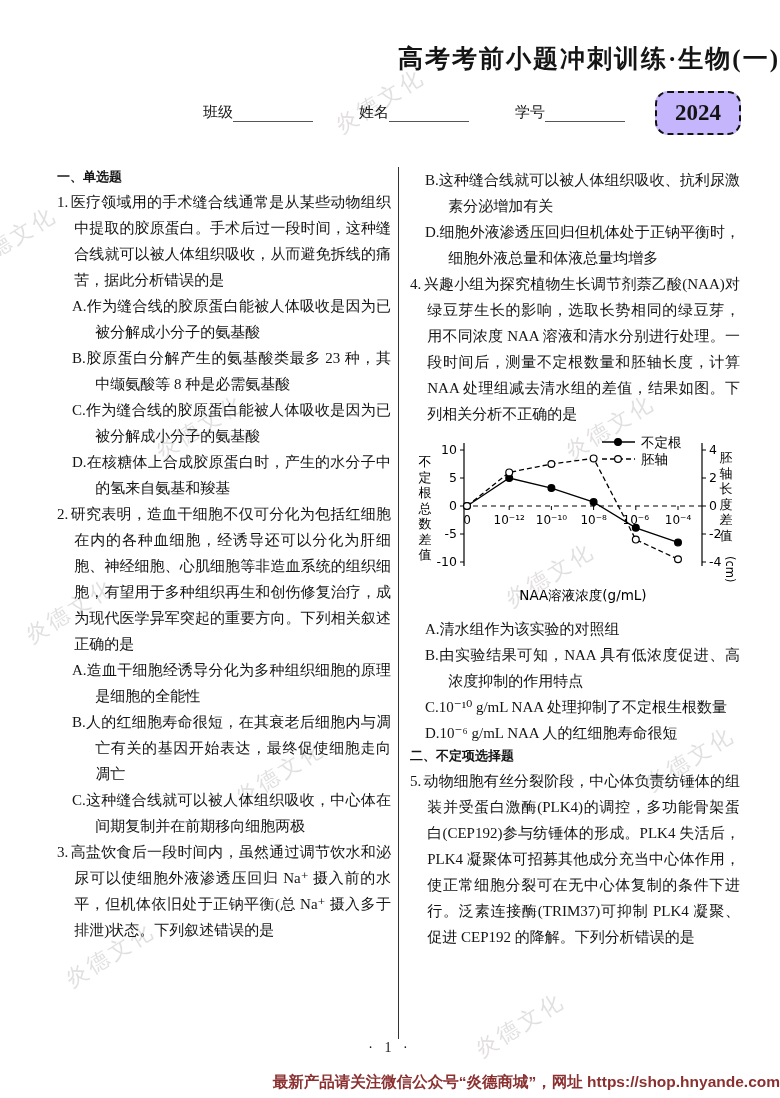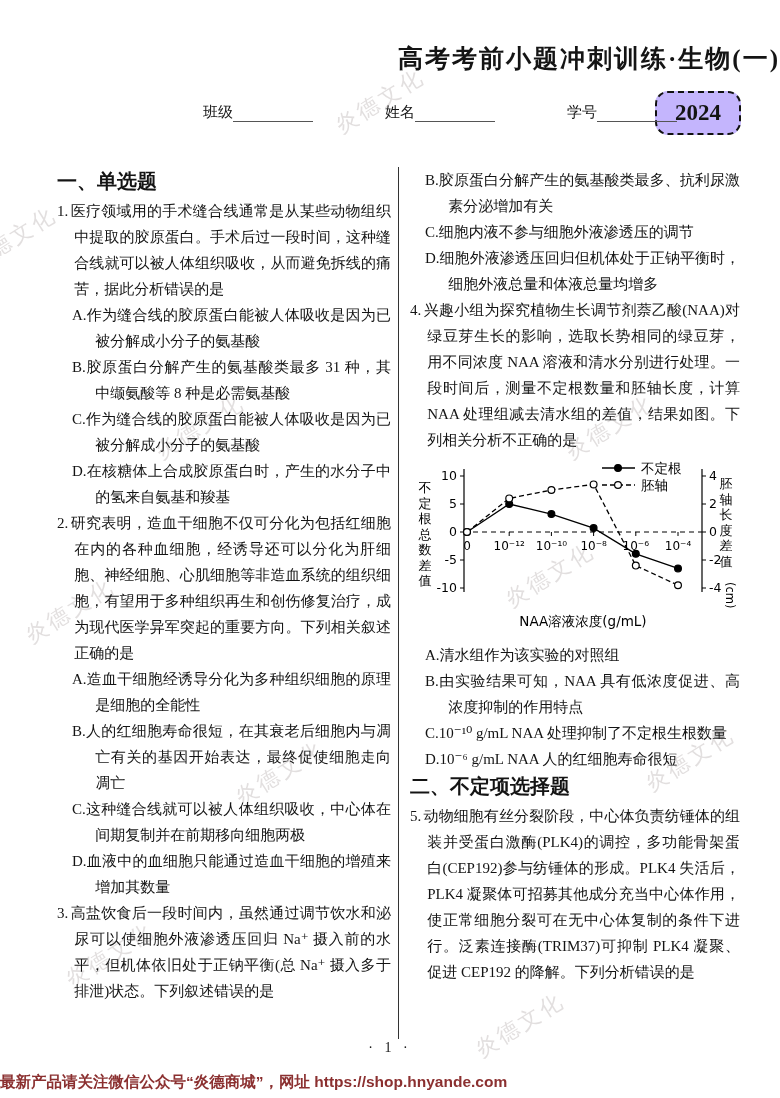--- a/index.html
+++ b/index.html
@@ -18,49 +18,49 @@
     font-size:25px;font-weight:bold;letter-spacing:2px;z-index:2;
   }
   .year-badge{
     position:absolute;top:91px;left:655px;width:86px;height:44px;
     border:2.5px dashed #111;border-radius:13px;box-sizing:border-box;
     display:flex;align-items:center;justify-content:center;
     font-size:23px;font-weight:bold;z-index:2;background:#c4b5fd;
   }
   .fields-row{
     position:absolute;top:103px;left:203px;width:400px;display:flex;
-    gap:72px;font-size:15px;z-index:2;
+    gap:46px;font-size:15px;z-index:2;
   }
   .field{white-space:nowrap;}
   .blank{
     display:inline-block;width:80px;height:15px;
     border-bottom:1px solid #555;vertical-align:bottom;
   }
   .content{
     position:absolute;top:167px;left:57px;display:flex;z-index:1;
     height:876px;
   }
   .col-left{width:334px;padding-right:7px;}
   .col-divider{width:0;border-left:1px solid #333;height:872px;}
   .col-right{width:330px;padding-left:11px;}
   .sec-title{
     font-family:Liberation Serif, serif;
-    font-weight:bold;font-size:20px;margin:1px 0 3px 0;
+    font-weight:bold;font-size:13px;margin:1px 0 3px 0;
   }
   .q{font-size:15px;line-height:26px;text-align:justify;}
   .stem{padding-left:1.15em;text-indent:-1.15em;}
   .qnum{padding-right:0.15em;}
   .opt{margin-left:1.0em;padding-left:1.55em;text-indent:-1.55em;}
   .chart-wrap{margin:3px 0 2px 0;}
   .page-number{
     position:absolute;top:1040px;left:0;width:100%;text-align:center;
     font-size:14px;letter-spacing:4px;z-index:2;
   }
   .footer-notice{
-    position:absolute;top:1072px;left:0;width:100%;text-align:left;
+    position:absolute;top:1072px;left:0;width:100%;text-align:right;
     font-size:15.5px;color:#8b3030;font-weight:bold;z-index:2;
     font-family:"Liberation Sans","DejaVu Sans",sans-serif;
   }
   svg text{font-family:"DejaVu Sans","Liberation Sans",sans-serif;}
 </style>
 </head>
 <body>
 
 <div class="watermark" style="top:86px;left:330px;">炎德文化</div>
 <div class="watermark" style="top:224px;left:-38px;">炎德文化</div>
@@ -89,44 +89,42 @@
 </div>
 
 <div class="content">
 
   <div class="col-left">
     <div class="sec-title">一、单选题</div>
 
     <div class="q">
       <div class="stem"><span class="qnum">1.</span><span>医疗领域用的手术缝合线通常是从某些动物组织中提取的胶原蛋白。手术后过一段时间，这种缝合线就可以被人体组织吸收，从而避免拆线的痛苦，据此分析错误的是</span></div>
       <div class="opt">A.作为缝合线的胶原蛋白能被人体吸收是因为已被分解成小分子的氨基酸</div>
-      <div class="opt">B.胶原蛋白分解产生的氨基酸类最多 31 种，其中缬氨酸等 8 种是必需氨基酸</div>
+      <div class="opt">B.胶原蛋白分解产生的氨基酸类最多 23 种，其中缬氨酸等 8 种是必需氨基酸</div>
       <div class="opt">C.作为缝合线的胶原蛋白能被人体吸收是因为已被分解成小分子的氨基酸</div>
       <div class="opt">D.在核糖体上合成胶原蛋白时，产生的水分子中的氢来自氨基和羧基</div>
     </div>
 
     <div class="q">
       <div class="stem"><span class="qnum">2.</span><span>研究表明，造血干细胞不仅可分化为包括红细胞在内的各种血细胞，经诱导还可以分化为肝细胞、神经细胞、心肌细胞等非造血系统的组织细胞，有望用于多种组织再生和创伤修复治疗，成为现代医学异军突起的重要方向。下列相关叙述正确的是</span></div>
       <div class="opt">A.造血干细胞经诱导分化为多种组织细胞的原理是细胞的全能性</div>
       <div class="opt">B.人的红细胞寿命很短，在其衰老后细胞内与凋亡有关的基因开始表达，最终促使细胞走向凋亡</div>
       <div class="opt">C.这种缝合线就可以被人体组织吸收，中心体在间期复制并在前期移向细胞两极</div>
-      <div class="opt">D.血液中的血细胞只能通过造血干细胞的增殖来增加其数量</div>
     </div>
 
     <div class="q">
       <div class="stem"><span class="qnum">3.</span><span>高盐饮食后一段时间内，虽然通过调节饮水和泌尿可以使细胞外液渗透压回归 Na⁺ 摄入前的水平，但机体依旧处于正钠平衡(总 Na⁺ 摄入多于排泄)状态。下列叙述错误的是</span></div>
     </div>
   </div>
 
   <div class="col-divider"></div>
 
   <div class="col-right">
     <div class="q">
-      <div class="opt">B.胶原蛋白分解产生的氨基酸类最多、抗利尿激素分泌增加有关</div>
-      <div class="opt">C.细胞内液不参与细胞外液渗透压的调节</div>
+      <div class="opt">B.这种缝合线就可以被人体组织吸收、抗利尿激素分泌增加有关</div>
       <div class="opt">D.细胞外液渗透压回归但机体处于正钠平衡时，细胞外液总量和体液总量均增多</div>
     </div>
 
     <div class="q">
       <div class="stem"><span class="qnum">4.</span><span>兴趣小组为探究植物生长调节剂萘乙酸(NAA)对绿豆芽生长的影响，选取长势相同的绿豆芽，用不同浓度 NAA 溶液和清水分别进行处理。一段时间后，测量不定根数量和胚轴长度，计算 NAA 处理组减去清水组的差值，结果如图。下列相关分析不正确的是</span></div>
 
       <div class="chart-wrap">
         <svg id="chart" width="330" height="176" viewBox="0 0 330 176">
             <line x1="54" y1="13" x2="54" y2="136" stroke="#000" stroke-width="1.2"></line>
             <line x1="292" y1="13" x2="292" y2="136" stroke="#000" stroke-width="1.2"></line>

